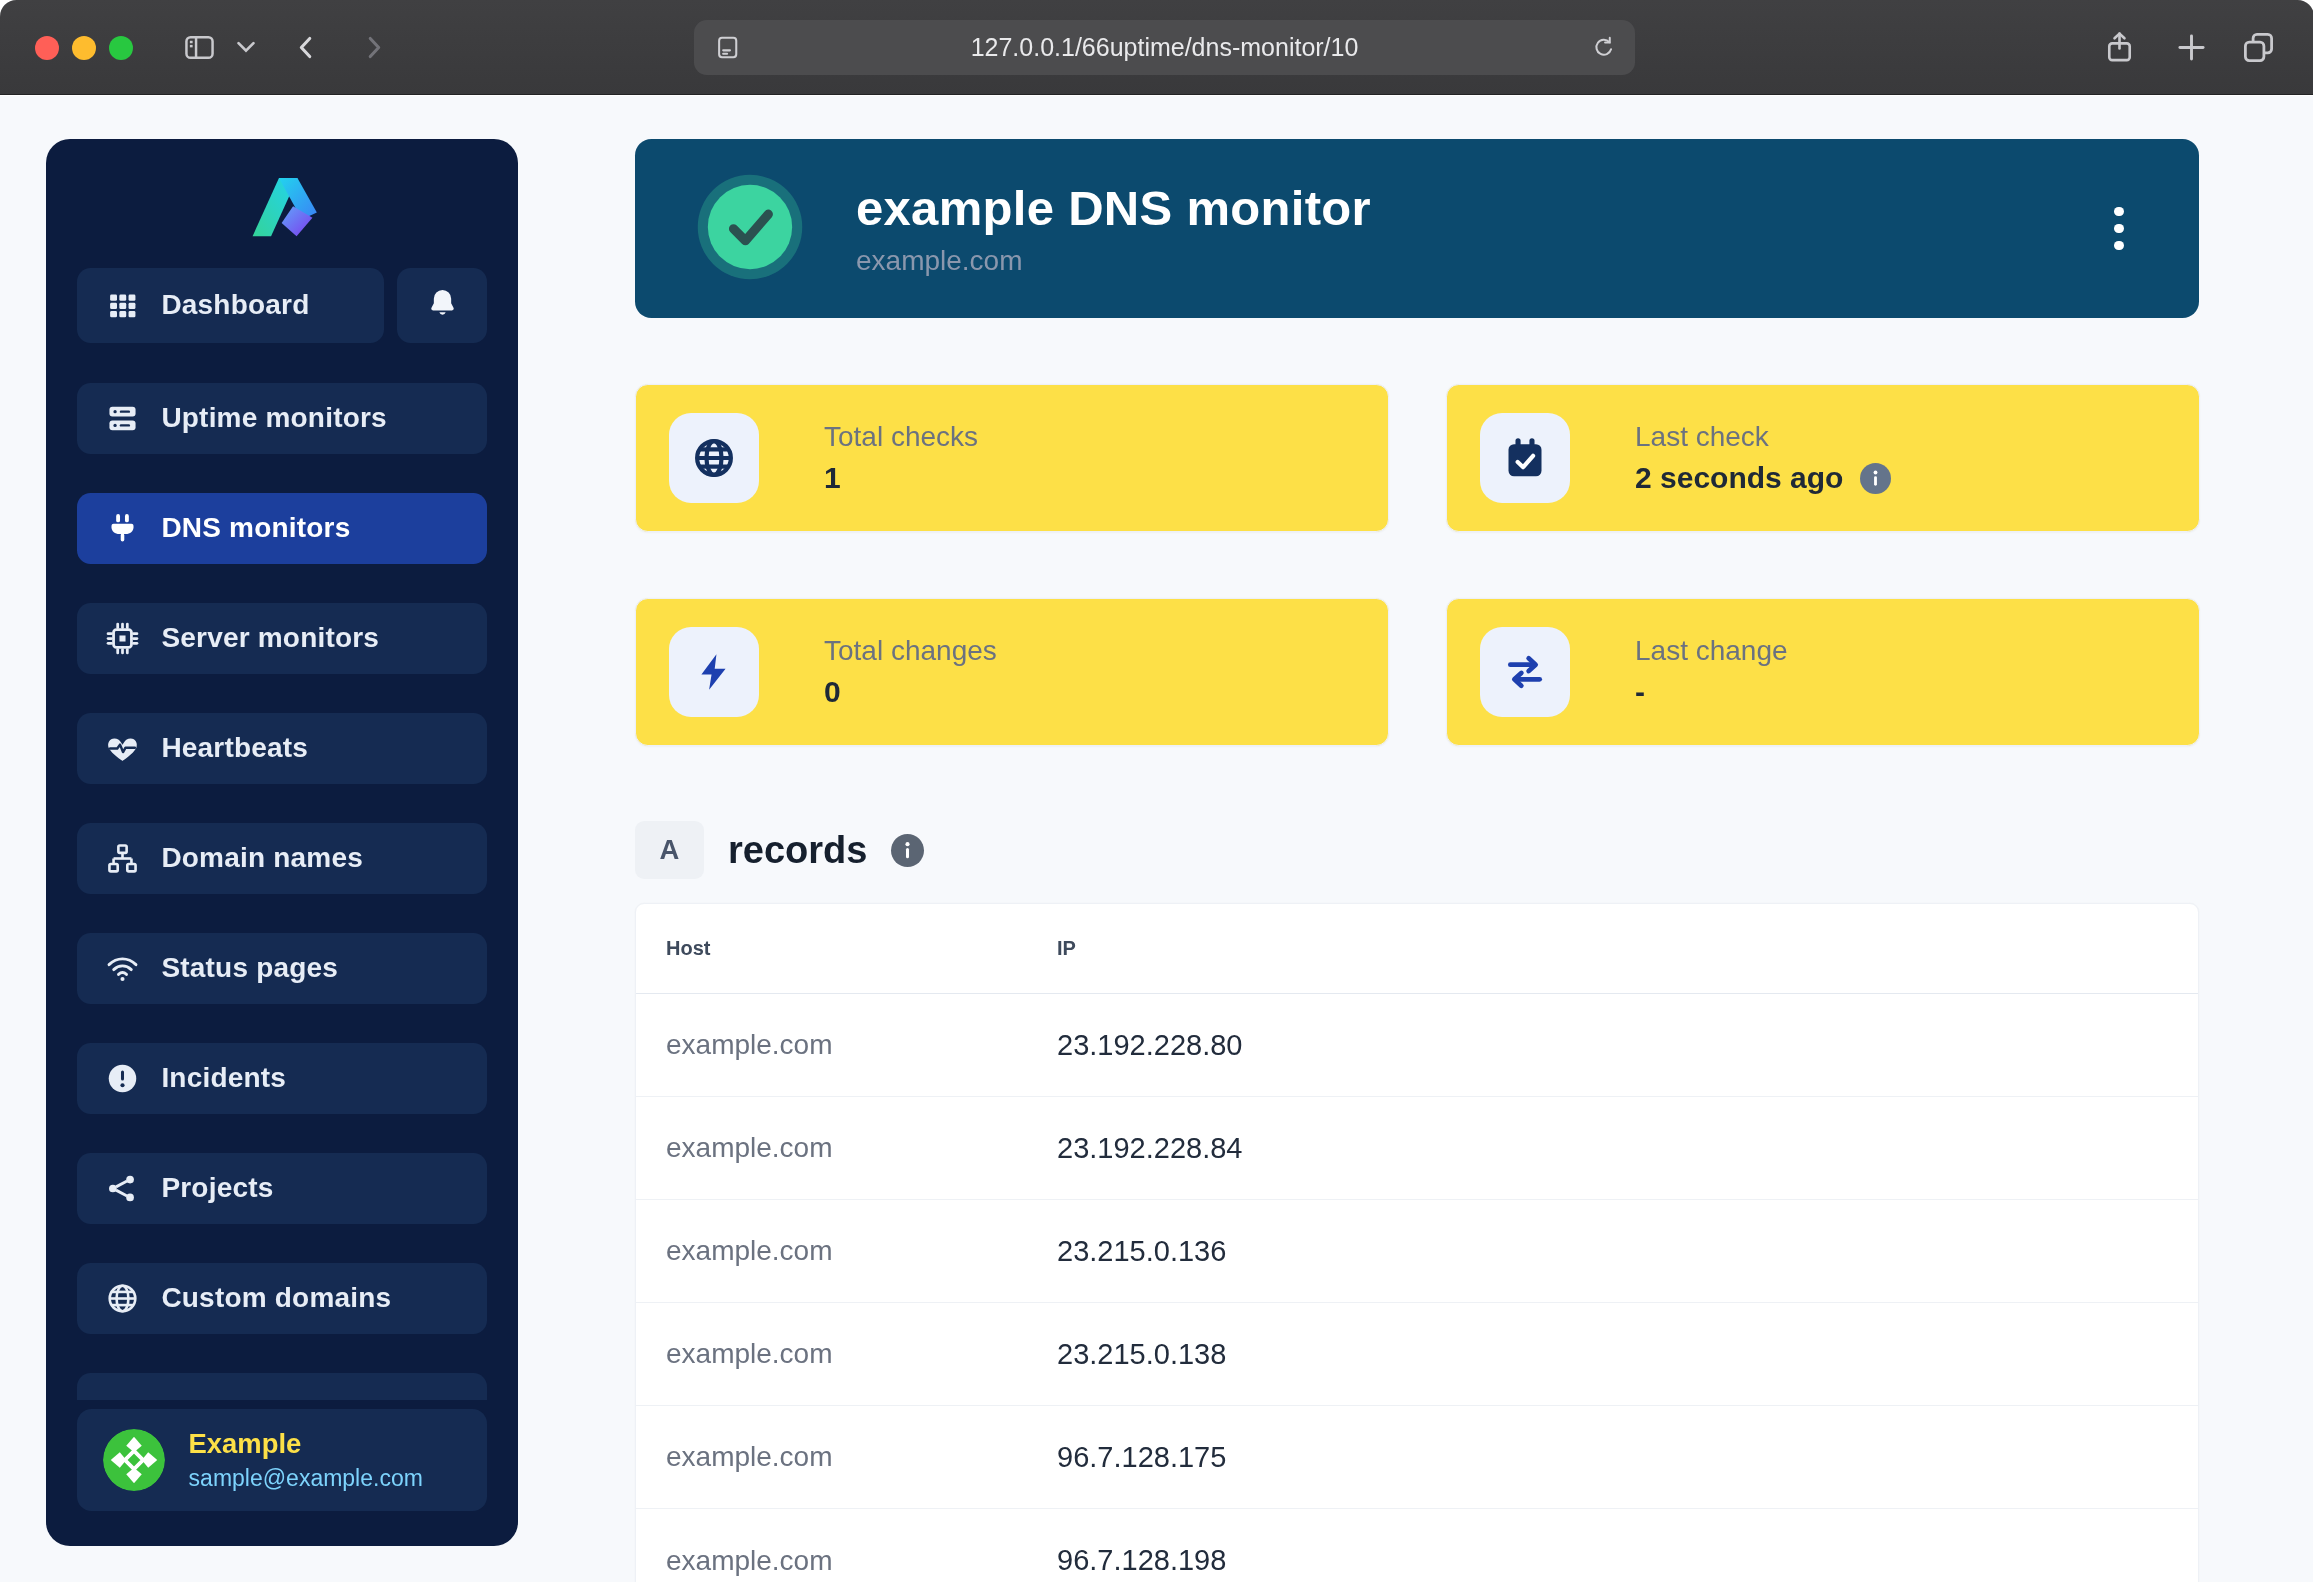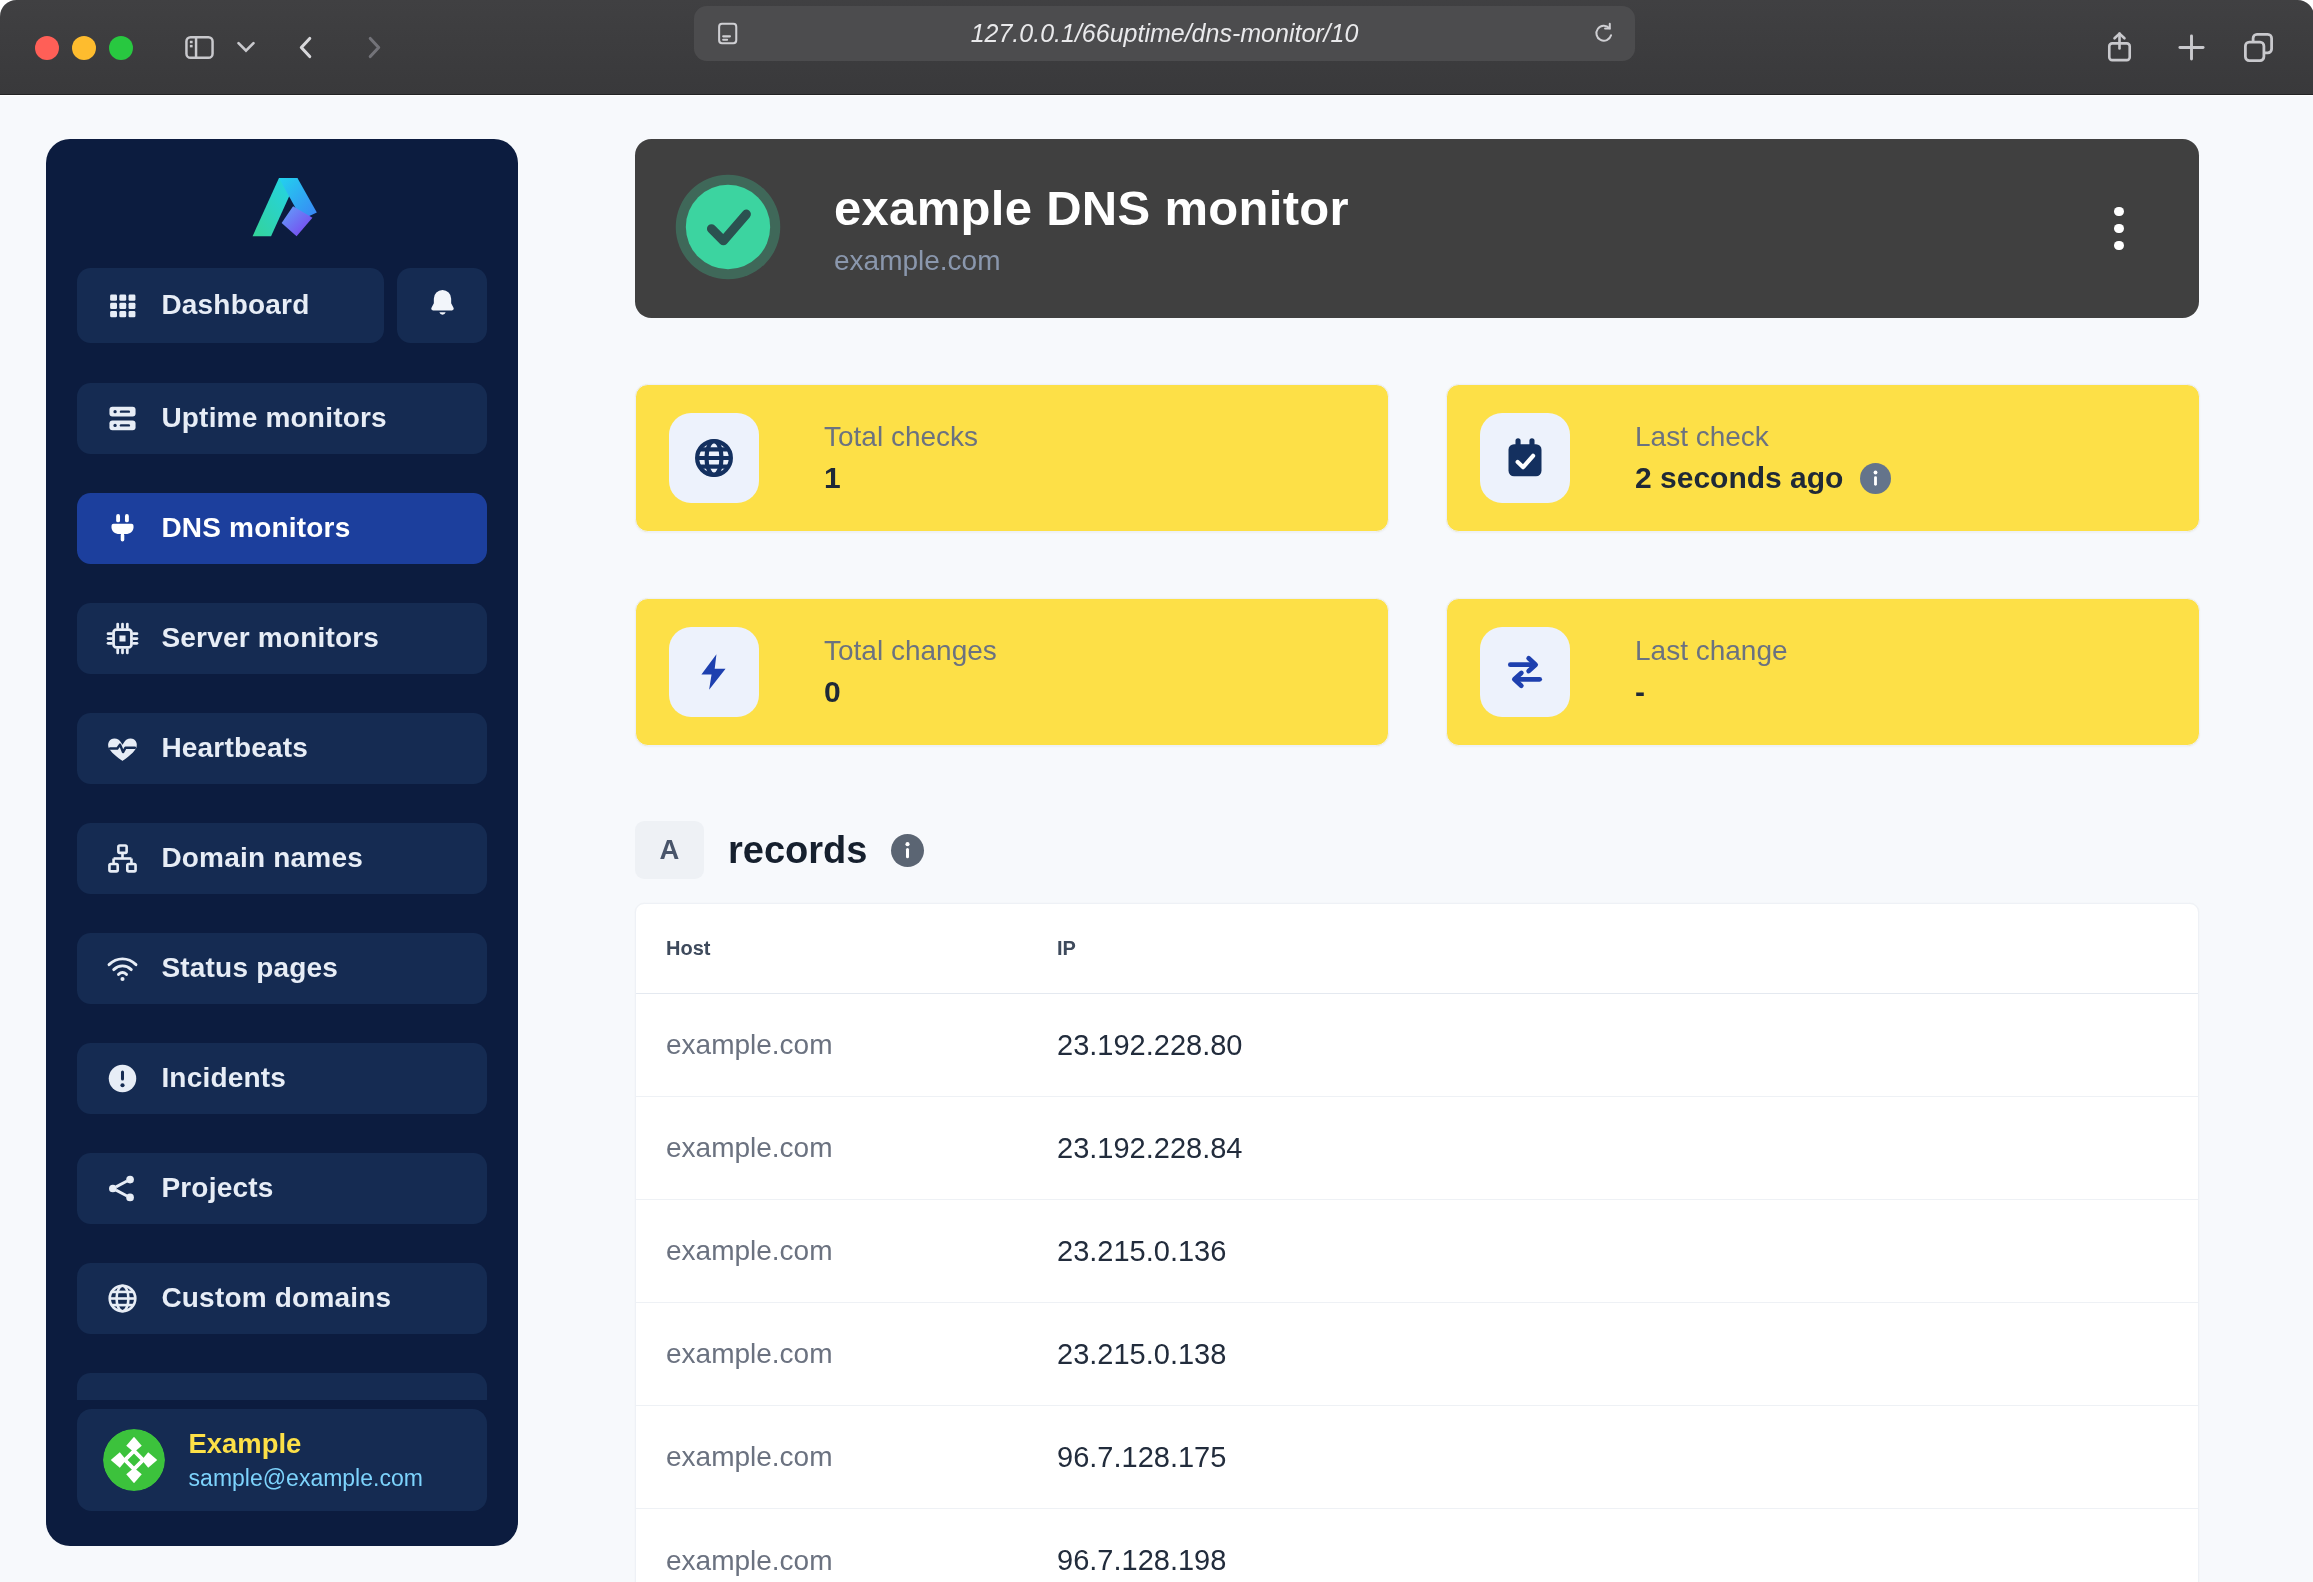--- a/index.html
+++ b/index.html
@@ -9,22 +9,22 @@
 
   
   .toolbar { position:absolute; left:0; top:0; width:2314px; height:95px;
              background:linear-gradient(#404042,#39393b); border-radius:16.4px 16.4px 0 0;
              border-bottom:0.9px solid #232325; }
   .tl-group { position:absolute; left:35px; top:36px; display:flex; gap:12.8px; }
   .tl { width:24px; height:24px; border-radius:50%; }
   .tl.red{background:#ff5f57;} .tl.yellow{background:#febc2e;} .tl.green{background:#28c840;}
   .tb-ic { position:absolute; color:#c9c9cd; display:flex; align-items:center; justify-content:center; }
   .tb-ic svg{ display:block; }
-  .urlbar { position:absolute; left:694px; top:6px; width:941px; height:55px;
-            background:#4c4c4e; border-radius:12.8px; display:flex; align-items:center;font-style:italic; }
+  .urlbar { position:absolute; left:694px; top:20px; width:941px; height:55px;
+            background:#4c4c4e; border-radius:12.8px; display:flex; align-items:center; }
   .url-text { position:absolute; left:0; right:0; text-align:center; font-size:25px; color:#e9e9eb; }
   .urlbar .page-ic { position:absolute; left:20px; top:12.8px; color:#cfcfd3; }
   .urlbar .reload-ic { position:absolute; right:18.3px; top:13.7px; color:#cfcfd3; }
 
   
   .page { position:absolute; left:0; top:96px; width:2314px; height:1487px; background:#f7f9fc; }
 
   
   .sidebar { position:absolute; left:46px; top:43px; width:472px; height:1407px;
              background:#0c1c3f; border-radius:24px; padding:24px 31px 35px 31px;
@@ -43,22 +43,22 @@
   .spacer { flex:1; }
   .user-card { height:102px; background:#152b52; border-radius:14.6px; display:flex; align-items:center;
                padding:0 25.6px; cursor:pointer; flex-shrink:0; }
   .avatar { width:62px; height:62px; border-radius:50%; overflow:hidden; flex-shrink:0; }
   .user-text { margin-left:24px; }
   .user-name { color:#fde047; font-size:27.4px; font-weight:700; }
   .user-email { color:#7dd3fc; font-size:23px; margin-top:5.5px; }
 
   
   .main { position:absolute; left:635px; top:43px; width:1564px; }
-  .hero { height:179px; background:#404040; border-radius:16.4px; display:flex; align-items:center;
-          padding:0 38px; position:relative; }
+  .hero { height:179px; background:#0c4a6e; border-radius:16.4px; display:flex; align-items:center;
+          padding:0 60px; position:relative; }
   .hero-text { margin-left:51px; }
   .hero-title { color:#ffffff; font-size:49px; font-weight:700; letter-spacing:0.3px; }
   .hero-sub { color:#8a97ad; font-size:28px; margin-top:9.1px; }
   .kebab { position:absolute; right:60px; top:50%; transform:translateY(-50%); width:40px; height:64px;
            display:flex; flex-direction:column; align-items:center; justify-content:center; gap:8.2px; cursor:pointer; }
   .kebab i { width:9.1px; height:9.1px; border-radius:50%; background:#ffffff; }
 
   .stats { margin-top:66px; display:grid; grid-template-columns:754px 754px; column-gap:57px; row-gap:66px; }
   .stat-card { height:148px; background:#fde047; border:0.9px solid #eef1f6; border-radius:12.8px;
                box-shadow:0 0.9px 1.8px rgba(16,24,40,.04); display:flex; align-items:center; padding:0 33px;gap:19px; }

